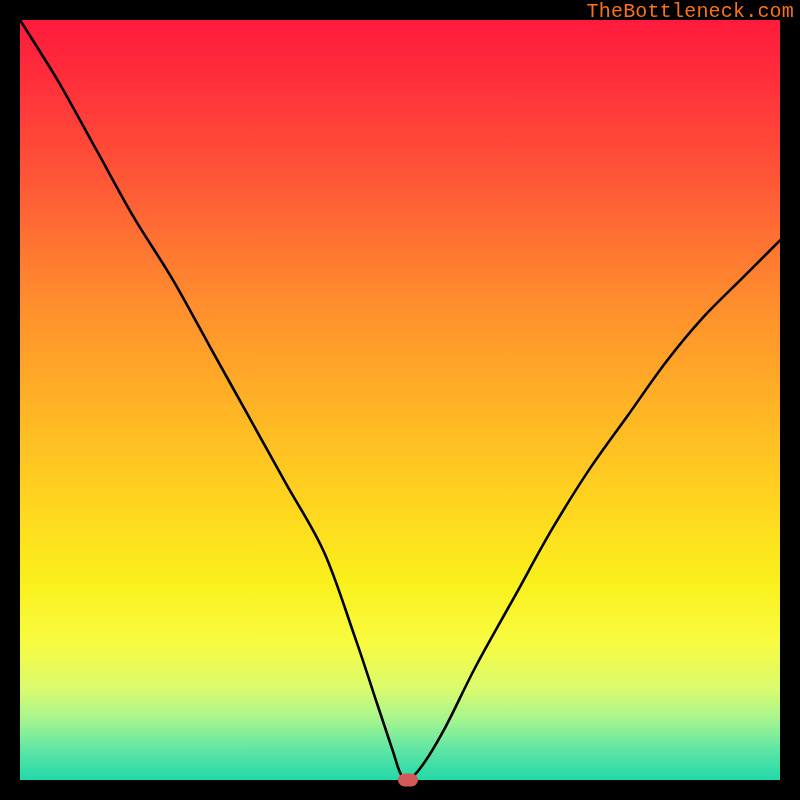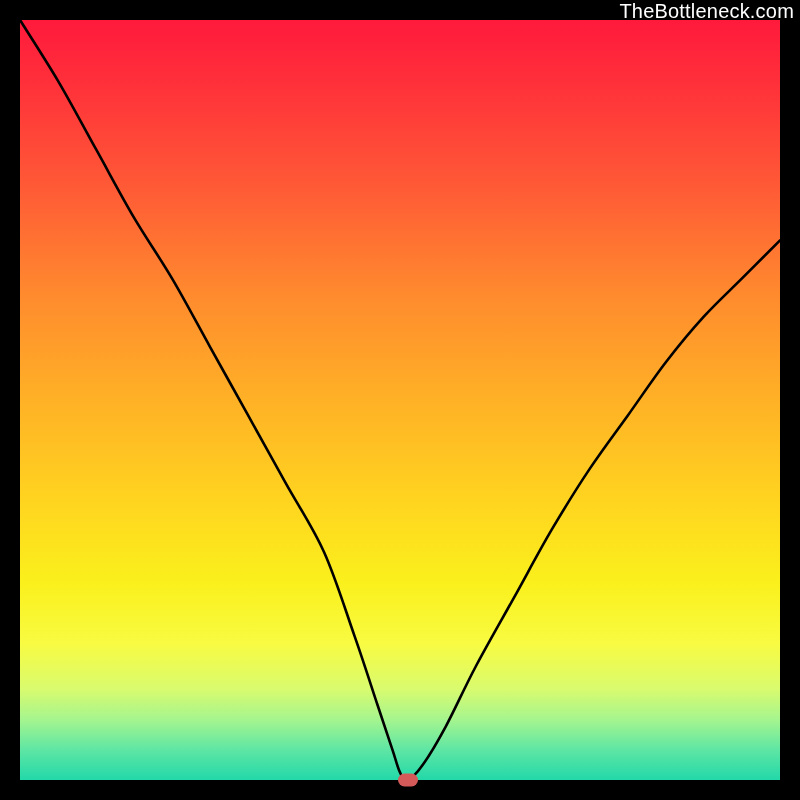--- a/index.html
+++ b/index.html
@@ -53,24 +53,25 @@
     width: 20px;
     height: 13px;
     border-radius: 7px;
     background: #d45a5a;
     transform: translate(-50%, -50%);
   }
   .watermark {
     position: absolute;
     top: 0px;
     right: 6px;
-    color: #ffffff;
+    color: #f97316;
     font-size: 20px;
     letter-spacing: 0.2px;
     user-select: none;
+    font-family: Liberation Mono, monospace;
   }
 </style>
 </head>
 <body>
 
 <div class="frame">
   <div class="plot">
     <svg class="curve" viewBox="0 0 760 760" preserveAspectRatio="none">
       <path id="curve-path" fill="none" stroke="#000" stroke-width="2.6" stroke-linecap="round" stroke-linejoin="round" d="M 0.0 0.0 C 6.3 10.1, 25.3 39.3, 38.0 60.8 C 50.7 82.3, 63.3 106.4, 76.0 129.2 C 88.7 152.0, 101.3 176.1, 114.0 197.6 C 126.7 219.1, 139.3 236.9, 152.0 258.4 C 164.7 279.9, 177.3 304.0, 190.0 326.8 C 202.7 349.6, 215.3 372.4, 228.0 395.2 C 240.7 418.0, 253.3 440.8, 266.0 463.6 C 278.7 486.4, 292.6 506.7, 304.0 532.0 C 315.4 557.3, 325.5 590.3, 334.4 615.6 C 343.3 640.9, 350.9 665.0, 357.2 684.0 C 363.5 703.0, 368.6 718.2, 372.4 729.6 C 376.2 741.0, 377.5 747.3, 380.0 752.4 C 382.5 757.5, 383.8 761.3, 387.6 760.0 C 391.4 758.7, 396.5 753.7, 402.8 744.8 C 409.1 735.9, 416.7 723.3, 425.6 706.8 C 434.5 690.3, 444.6 667.5, 456.0 646.0 C 467.4 624.5, 481.3 600.4, 494.0 577.6 C 506.7 554.8, 519.3 530.7, 532.0 509.2 C 544.7 487.7, 557.3 467.4, 570.0 448.4 C 582.7 429.4, 595.3 412.9, 608.0 395.2 C 620.7 377.5, 633.3 358.5, 646.0 342.0 C 658.7 325.5, 671.3 310.3, 684.0 296.4 C 696.7 282.5, 709.3 271.1, 722.0 258.4 C 734.7 245.7, 753.7 226.7, 760.0 220.4"></path>
     </svg>

